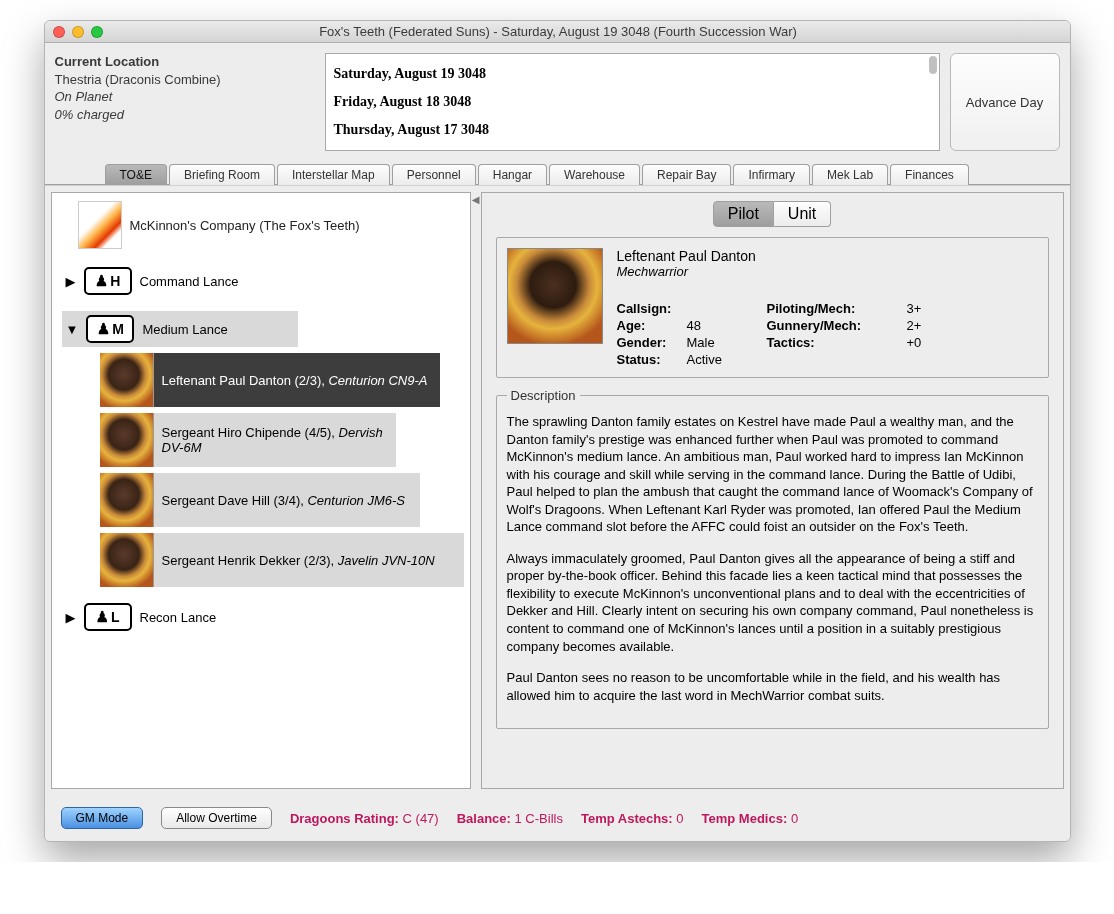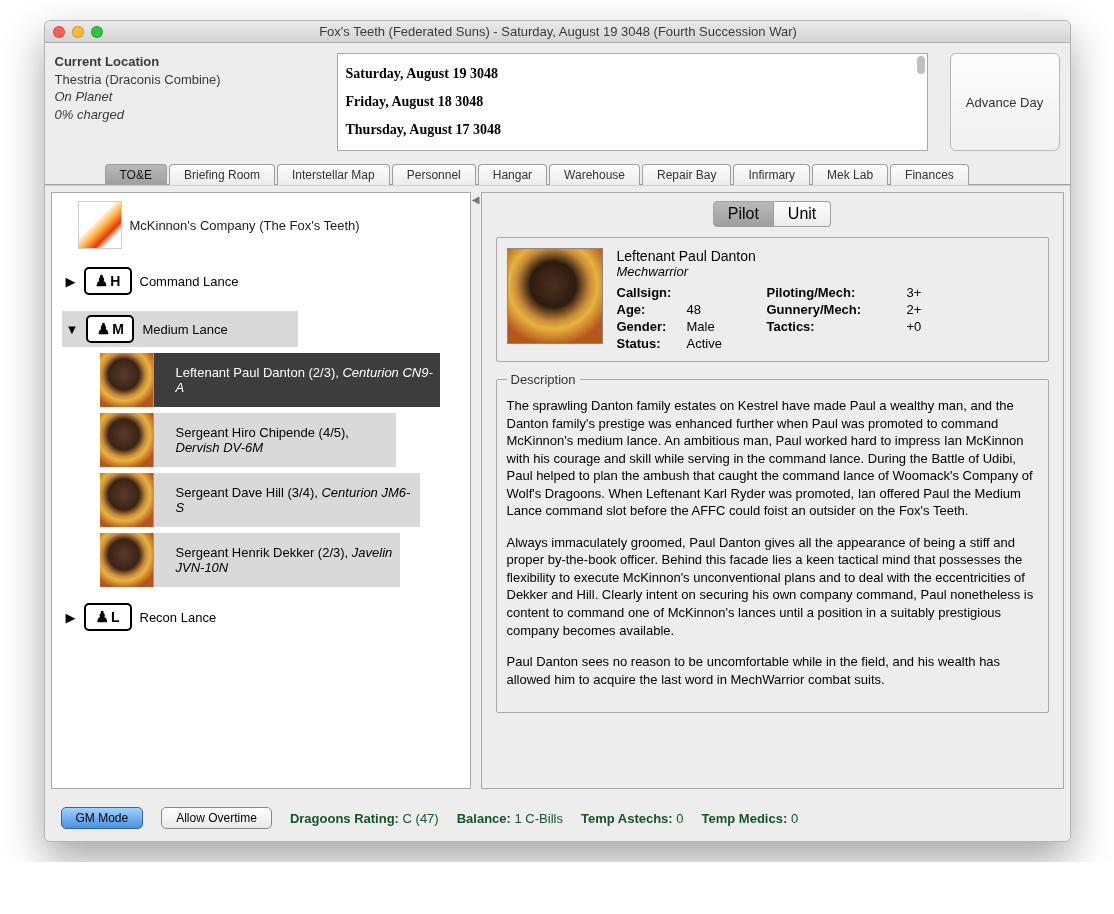--- a/index.html
+++ b/index.html
@@ -31,21 +31,21 @@
   .traffic { display: flex; gap: 7px; }
   .traffic span { width: 12px; height: 12px; border-radius: 50%; border: 1px solid rgba(0,0,0,0.2); }
   .dot-red { background: #ff5f57; }
   .dot-yellow { background: #ffbd2e; }
   .dot-green { background: #28c840; }
   .title-text { flex: 1; text-align: center; }
 
   .top-area {
     display: flex;
     padding: 10px;
-    gap: 22px;
+    gap: 10px;
     align-items: stretch;
   }
   .location-box {
     width: 260px;
     font-size: 13px;
     line-height: 1.35;
     color: #3a3a3a;
   }
   .location-box .loc-title { font-weight: bold; }
   .location-box .loc-sys { }
@@ -183,21 +183,21 @@
     font-size: 15px;
   }
   .lance-label { }
 
   .lance-block { margin: 12px 0 12px 6px; }
   .lance-head { display:flex; align-items:center; gap:8px; padding: 4px; }
 
   .pilot-row {
     display: flex;
     align-items: center;
-    gap: 22px;
+    gap: 8px;
     margin-left: 38px;
     margin-top: 6px;
     background: #d9d9d9;
     padding-right: 6px;
     height: 54px;
   }
   .pilot-row.selected { background: #3d3d3d; color: #fff; }
   .pilot-portrait {
     width: 54px; height: 54px;
     background: radial-gradient(circle at 45% 40%, #5a3a2a 0%, #3a2416 35%, #c98a3a 50%, #e6b33d 60%, #b5571c 80%);
@@ -238,21 +238,21 @@
     gap: 14px;
   }
   .pilot-card .big-portrait {
     width: 96px; height: 96px;
     background: radial-gradient(circle at 48% 38%, #4a2f1f 0%, #2e1c10 30%, #c98a3a 48%, #e6b33d 58%, #b5571c 80%);
     border: 1px solid #888;
     flex-shrink: 0;
   }
   .pilot-info { flex: 1; }
   .pilot-name { font-size: 14px; }
-  .pilot-role { font-style: italic; margin-bottom: 6px; }
+  .pilot-role { font-style: italic; margin-bottom: 22px; }
   .stats {
     display: grid;
     grid-template-columns: 70px 80px 140px 40px;
     row-gap: 2px;
     font-size: 13px;
   }
   .stats .lbl { font-weight: bold; }
   .stats .rlbl { font-weight: bold; }
 
   .desc p { margin-bottom: 14px; font-size: 13px; line-height: 1.35; }
@@ -274,21 +274,21 @@
     cursor: pointer;
   }
   .aqua-btn.blue {
     background: linear-gradient(#9fd3ff, #4a90e2);
     border-color: #3065a5;
     color: #000;
   }
   .aqua-btn.white {
     background: linear-gradient(#fff, #e8e8e8);
   }
-  .footer .stat { color: #14532d; }
+  .footer .stat { color: #be185d; }
   .footer .stat b { font-weight: bold; }
 </style>
 </head>
 <body>
 
 <div class="window">
 
   <div class="titlebar">
     <div class="traffic">
       <span class="dot-red"></span>
@@ -375,21 +375,21 @@
           </span>
         </div>
         <div class="pilot-row" style="width:320px">
           <span class="pilot-portrait"></span>
           <span class="pilot-text">
             <span>Sergeant Dave Hill</span>
             <span>(3/4)</span>,
             <span class="mech">Centurion JM6-S</span>
           </span>
         </div>
-        <div class="pilot-row" style="width:300px">
+        <div class="pilot-row" style="width:364px">
           <span class="pilot-portrait"></span>
           <span class="pilot-text">
             <span>Sergeant Henrik Dekker</span>
             <span>(2/3)</span>,
             <span class="mech">Javelin JVN-10N</span>
           </span>
         </div>
       </div>
 
       <div class="lance-block">

